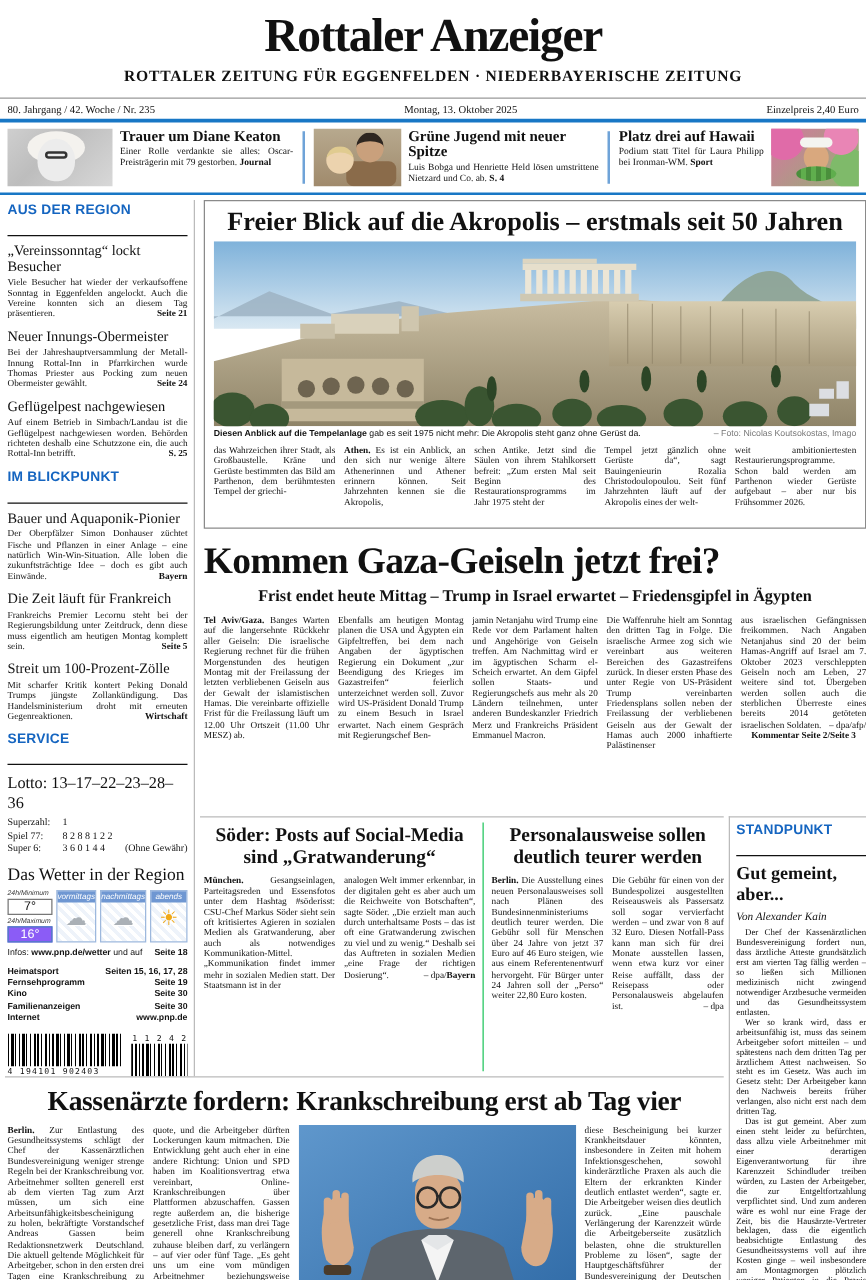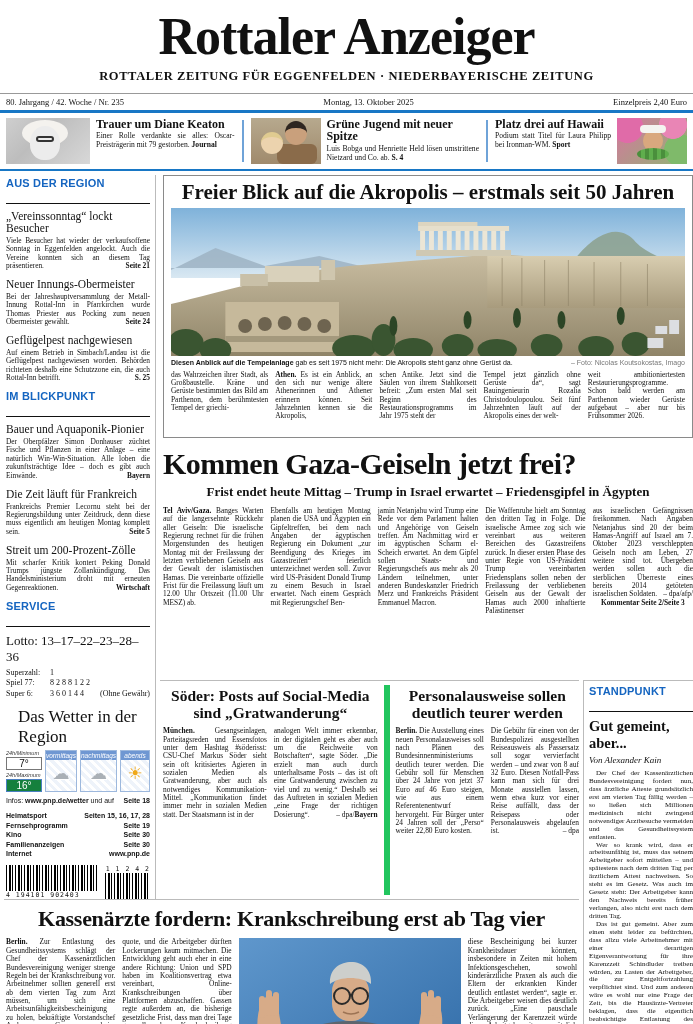--- a/index.html
+++ b/index.html
@@ -1,21 +1,21 @@
 <!DOCTYPE html>
 <html lang="de"><head>
 <meta charset="utf-8">
 <style>
   * { margin:0; padding:0; box-sizing:border-box; }
   body { background:#fff; width:693px; font-family:"Liberation Serif", serif; color:#111; }
   .page { width:693px; height:1024px; overflow:hidden; background:#fff; padding-top:10px; }
 
   
   .mast { text-align:center; }
-  .mast-title { font-family:"Liberation Serif",serif; font-weight:bold; font-size:52px; letter-spacing:-1px; line-height:1.05; }
+  .mast-title { font-family:"Liberation Serif",serif; font-weight:bold; font-size:38px; letter-spacing:-1px; line-height:1.05; }
   .mast-sub { font-family:"Liberation Serif",serif; font-weight:bold; font-size:12.5px; letter-spacing:.6px; margin-top:4px; }
   .infoline { border-top:1px solid #999; margin-top:9px; display:flex; justify-content:space-between; align-items:center; font-size:8.5px; padding:3px 6px 3px 6px; }
   .rule-blue { height:3px; background:#1877c5; }
   .rule-blue-thin { height:2px; background:#1877c5; }
 
   
   .teasers { display:flex; align-items:center; gap:7px; padding:5px 6px; }
   .teaser { display:flex; gap:6px; align-items:flex-start; }
   .t1{flex:1.25;} .t2{flex:1.25;} .t3{flex:1.05;}
   .t-img { width:84px; height:46px; flex:0 0 auto; overflow:hidden; }
@@ -53,26 +53,26 @@
   .dl { font-weight:bold; }
   .ref { font-weight:bold; float:right; }
   .credit-in { float:right; }
 
   
   .lotto-t { font-size:13px; margin-bottom:3px; }
   .lotto-row { display:flex; font-size:8px; line-height:1.3; }
   .lotto-row .lab { width:44px; }
   .lotto-note { float:right; }
   .weather { margin-top:8px; }
-  .w-title { font-size:17px; margin-bottom:3px;margin-left:12px; }
+  .w-title { font-size:14px; margin-bottom:3px; }
   .w-row { display:flex; gap:3px; align-items:stretch; }
   .w-minmax { width:36px; font-family:"Liberation Sans",sans-serif; }
   .w-lbl { font-size:5.5px; font-style:italic; color:#333; }
   .w-min { border:1px solid #777; text-align:center; font-size:10px; background:#fff; margin:1px 0 2px 0; }
-  .w-max { border:1px solid #4a7fc0; text-align:center; font-size:10px; background:#15803d; color:#fff; margin-top:1px; }
+  .w-max { border:1px solid #4a7fc0; text-align:center; font-size:10px; background:#8b5cf6; color:#fff; margin-top:1px; }
   .w-box { flex:1; border:1px solid #9db8dd; background:repeating-linear-gradient(45deg,#eef3fa 0 3px,#fff 3px 6px); }
   .w-box-h { background:#6f97d2; color:#fff; font-family:"Liberation Sans",sans-serif; font-style:italic; font-size:6.5px; text-align:center; padding:1px 0; }
   .w-box-b { height:26px; display:flex; align-items:center; justify-content:center; font-size:17px; color:#aab0b6; text-shadow:1px 1px 0 #fff; }
   .w-box-b .sun { color:#f0a818; }
   .w-infos { font-family:"Liberation Sans",sans-serif; font-size:7px; margin-top:5px; }
   .idx { margin-top:7px; font-family:"Liberation Sans",sans-serif; font-size:7px; font-weight:bold; }
   .idx-row { display:flex; justify-content:space-between; line-height:1.35; }
   .barcode { display:flex; gap:8px; align-items:flex-end; margin-top:7px; }
   .bc-left { width:92px; }
   .bc-right { width:46px; }
@@ -88,21 +88,21 @@
   .cap .cr { color:#777; white-space:nowrap; }
   .cols { display:flex; gap:7px; }
   .cols .c { flex:1; }
 
   
   .gaza-h { font-weight:bold; font-size:30px; letter-spacing:-.5px; margin:9px 13px 3px 0; }
   .gaza-sub { font-weight:bold; font-size:13px; text-align:center; margin-bottom:7px; }
   .cmref { display:block; text-align:center; font-weight:bold; }
 
   
-  .soeder { flex:1.17; border-right:6px solid #22c55e; padding-right:6px; }
+  .soeder { flex:1.17; border-right:1px solid #22c55e; padding-right:6px; }
   .ausweise { flex:1; padding-left:6px; }
   .mid-h { font-weight:bold; font-size:15.5px; text-align:center; line-height:1.1; margin:2px 0 6px 0; }
 
   
   .stp-h { font-size:14.5px; font-weight:bold; margin-bottom:3px; }
   .stp-by { font-style:italic; font-size:9px; margin-bottom:5px; }
   .stp-p { font-size:7.1px; line-height:1.12; text-align:justify; hyphens:auto; text-indent:7px; }
 
   
   .kas-h { font-weight:bold; font-size:22px; text-align:center; letter-spacing:-.3px; margin:2px 0 6px 0; }
@@ -186,21 +186,21 @@
       <div class="sec-h">IM BLICKPUNKT</div>
       <div class="item">
         <div class="item-t">Bauer und Aquaponik-Pionier</div>
         <div class="body-t"><span>Der Oberpfälzer Simon Donhauser züchtet Fische und Pflanzen in einer Anlage – eine natürlich Win-Win-Situation. Alle loben die zukunftsträchtige Idee – doch es gibt auch Einwände.</span> <b class="ref">Bayern</b></div>
       </div>
       <div class="item">
         <div class="item-t">Die Zeit läuft für Frankreich</div>
         <div class="body-t"><span>Frankreichs Premier Lecornu steht bei der Regierungsbildung unter Zeitdruck, denn diese muss eigentlich am heutigen Montag komplett sein.</span> <b class="ref">Seite 5</b></div>
       </div>
       <div class="item">
-        <div class="item-t">Streit um 200-Prozent-Zölle</div>
+        <div class="item-t">Streit um 100-Prozent-Zölle</div>
         <div class="body-t"><span>Mit scharfer Kritik kontert Peking Donald Trumps jüngste Zollankündigung. Das Handelsministerium droht mit erneuten Gegenreaktionen.</span> <b class="ref">Wirtschaft</b></div>
       </div>
 
       <div class="sec-h">SERVICE</div>
       <div>
         <div class="lotto-t">Lotto: 13–17–22–23–28–36</div>
         <div class="lotto-row">
             <span class="lab">Superzahl:</span>
             <span>1</span>
           </div>

